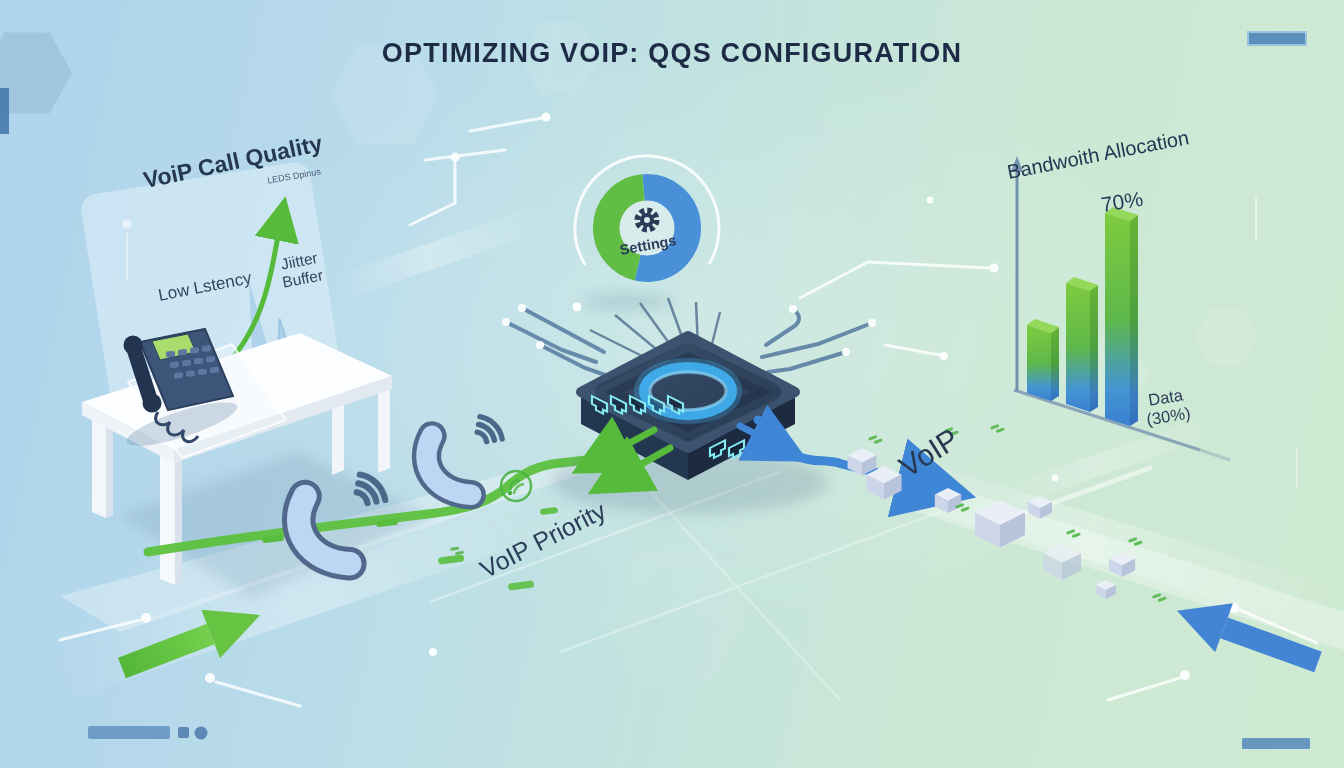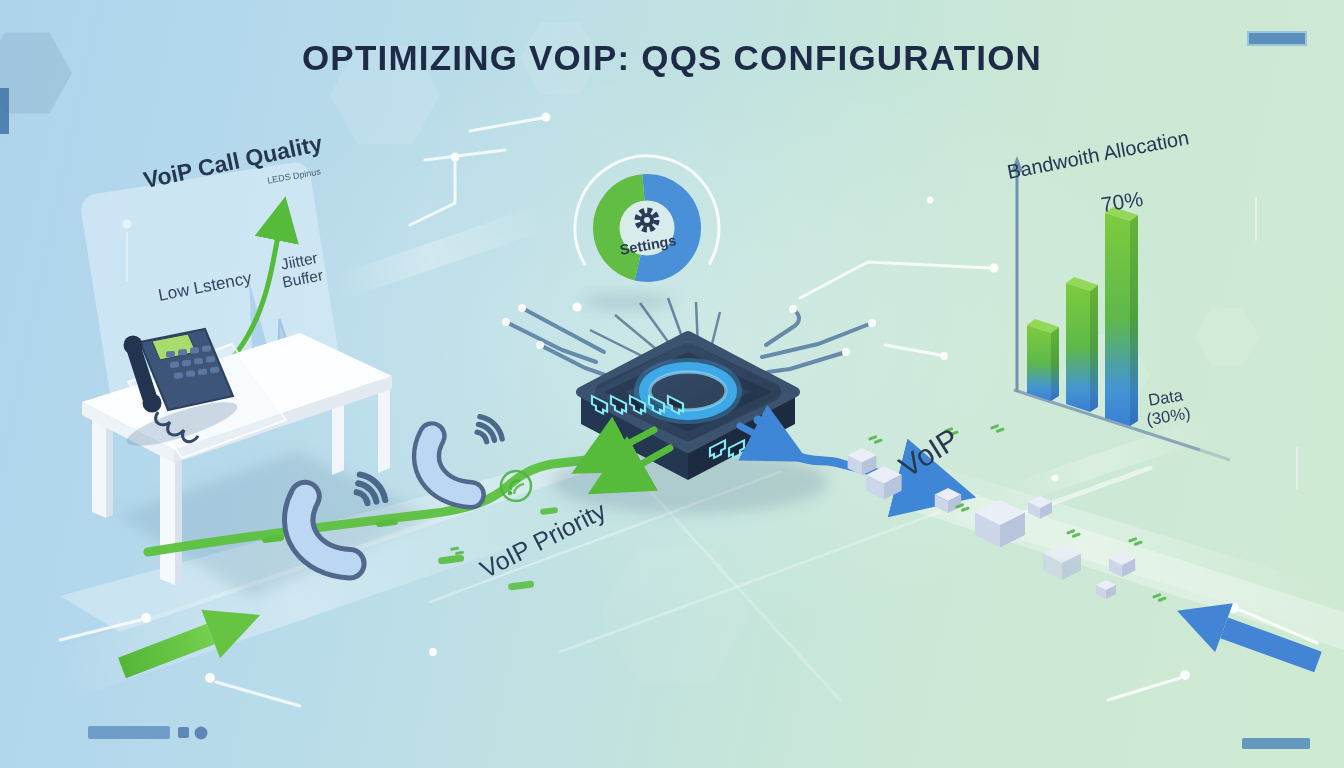--- a/index.html
+++ b/index.html
@@ -6,21 +6,21 @@
   body{width:1344px;height:768px;font-family:"Liberation Sans",sans-serif;overflow:hidden;}
   .stage{position:relative;width:1344px;height:768px;overflow:hidden;
     background:linear-gradient(102deg,#aed3ec 0%,#b9dcea 30%,#c2e3de 52%,#cbe8d6 70%,#cfead2 100%);}
   .stage::after{content:"";position:absolute;inset:0;
     background:radial-gradient(ellipse 700px 420px at 52% 44%,rgba(255,255,255,.20),rgba(255,255,255,0) 70%);}
   .hex{position:absolute;clip-path:polygon(25% 5%,75% 5%,100% 50%,75% 95%,25% 95%,0% 50%);}
   .streak{position:absolute;border-radius:999px;
     background:linear-gradient(90deg,rgba(255,255,255,0),rgba(255,255,255,.42) 45%,rgba(255,255,255,0));}
   .art{position:absolute;left:0;top:0;z-index:2;}
   .label{position:absolute;z-index:5;color:#24364f;white-space:nowrap;transform-origin:center;}
-  .title{font-weight:bold;font-size:35px;letter-spacing:1.2px;color:#1d2b47;text-align:center;}
+  .title{font-weight:bold;font-size:27px;letter-spacing:1.2px;color:#1d2b47;text-align:center;}
   .c{text-align:center;line-height:1.15;}
 </style>
 </head>
 <body>
 
 <div class="stage">
 
   <div class="hex" style="left:-18px;top:28px;width:90px;height:90px;background:rgba(70,110,150,.14);"></div>
   <div class="hex" style="left:330px;top:40px;width:110px;height:110px;background:rgba(255,255,255,.10);"></div>
   <div class="hex" style="left:520px;top:18px;width:80px;height:80px;background:rgba(255,255,255,.09);"></div>

